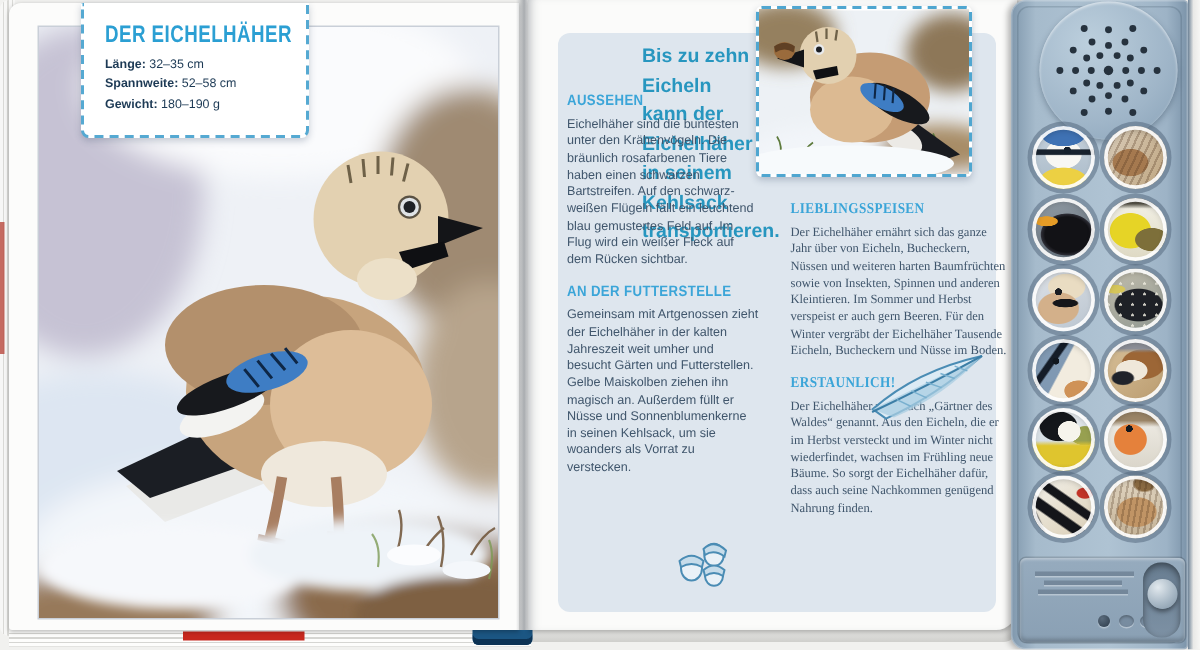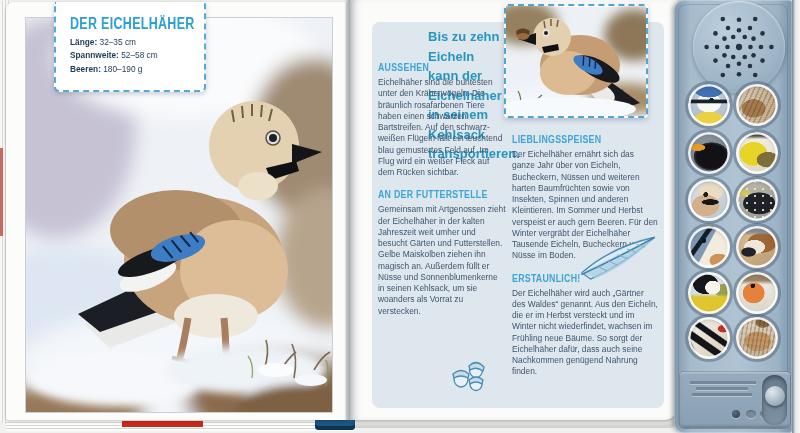--- a/index.html
+++ b/index.html
@@ -40,21 +40,21 @@
   #right-page { left:352px; top:0; width:326px; height:420px; background:#fbfbfa;
     border-radius:0 0 14px 0; box-shadow:inset 6px 0 8px -6px rgba(60,70,80,.5), 1px 1px 3px rgba(0,0,0,.25); }
   #text-panel { left:20px; top:22px; width:292px; height:386px; background:#dee6ee; border-radius:8px; }
   #caption { left:76px; top:27px; width:80px; font-size:13px; font-weight:bold; line-height:1.5;
     color:#2796bf; }
   #right-photo { left:152px; top:4px; width:144px; height:114px; background:#fff;
     border:2.5px dashed #4fa6d0; border-radius:4px; box-shadow:0 2px 5px rgba(40,60,90,.25); }
   #right-photo svg { display:block; width:100%; height:100%; }
   .col { position:absolute;margin-top:12px; }
   #col1 { left:26px; top:50px; width:128px; }
-  #col2 { left:160px; top:122px; width:146px; }
+  #col2 { left:175px; top:122px; width:146px;font-family:Liberation Serif, serif; }
   .sec-h { color:#3ba5d8; font-weight:bold; font-size:10px; letter-spacing:.3px;
     transform:scaleX(.88); transform-origin:left; white-space:nowrap; margin-bottom:4px; }
   .sec-b { font-size:8.4px; line-height:1.34; color:#40566c; margin-bottom:11px; }
   #acorns-icon { left:96px; top:356px; }
   #feather-icon { left:226px; top:218px; }
 
   
   #module { left:670px; top:0; width:130px; height:433px; }
   #module-face { position:absolute; left:4px; top:0; width:118px; height:433px;
     background:linear-gradient(90deg,#7f97ac,#a6bbcc 14%,#afc3d3 55%,#9db3c6 88%,#7b93a9);
@@ -227,21 +227,21 @@
           <path d="M226 360 q2 -14 -4 -22 M300 368 q4 -16 0 -26"></path>
         </g>
         <ellipse cx="250" cy="352" rx="18" ry="7" fill="#fbfcfe"></ellipse>
         <ellipse cx="285" cy="362" rx="16" ry="6" fill="#f4f7fb"></ellipse>
       </svg>
     </div>
     <div class="abs" id="info-box">
       <div id="info-title">DER EICHELHÄHER</div>
       <div class="stat"><b>Länge:</b> <span>32–35 cm</span></div>
       <div class="stat"><b>Spannweite:</b> <span>52–58 cm</span></div>
-      <div class="stat"><b>Beeren:</b> <span>180–190 g</span></div>
+      <div class="stat"><b>Gewicht:</b> <span>180–190 g</span></div>
     </div>
   </div>
 
   <div class="abs" id="spine"></div>
 
   <div class="abs" id="right-page">
     <div class="abs" id="text-panel"></div>
 
     <div class="abs" id="caption">Bis zu zehn Eicheln kann der Eichelhäher in seinem Kehlsack transportieren.</div>
 

